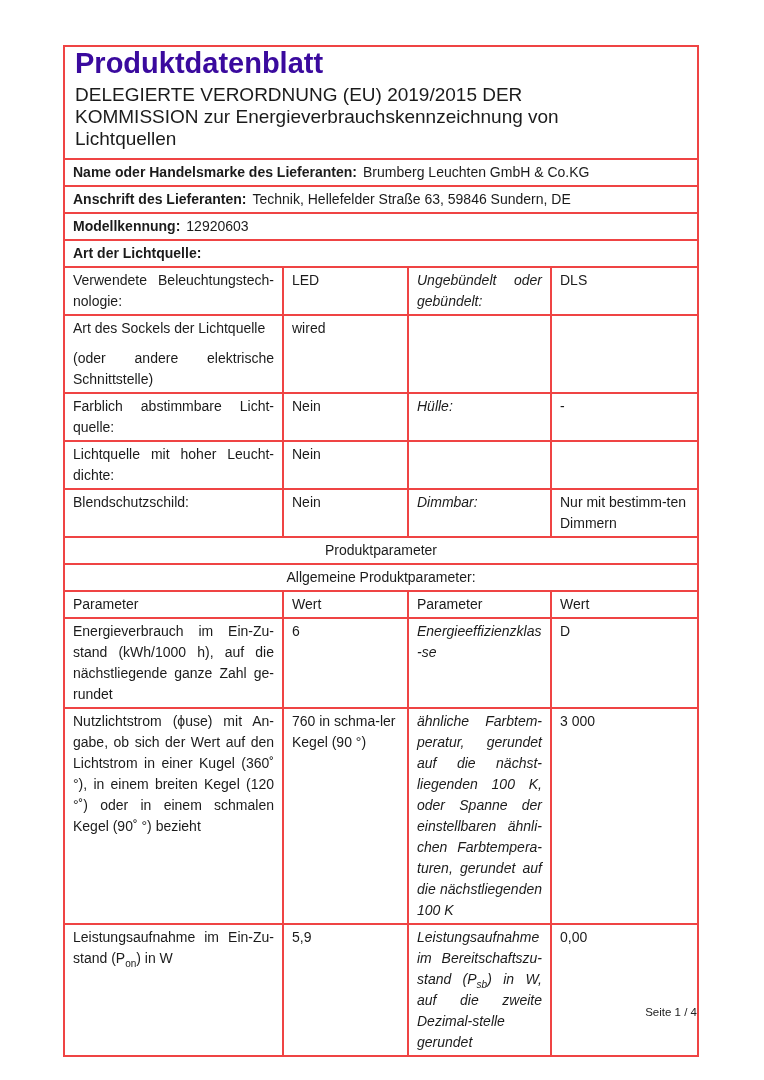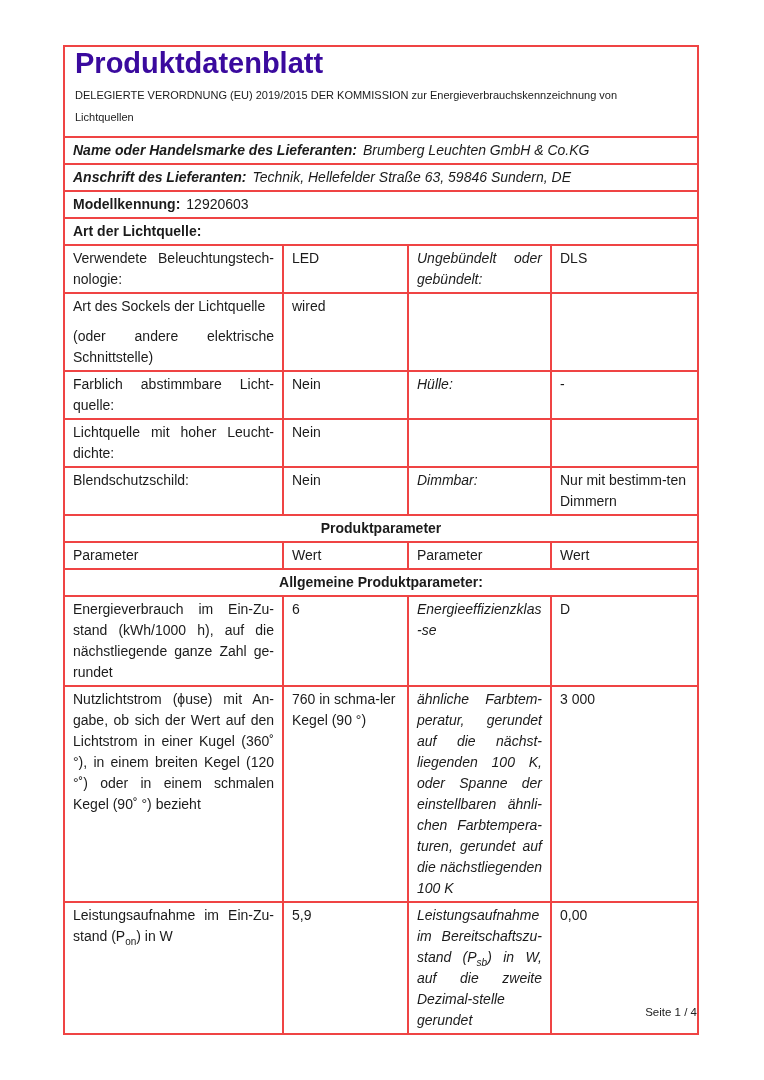--- a/index.html
+++ b/index.html
@@ -35,34 +35,34 @@
   }
   .title-cell { padding: 6px 10px 8px; }
   .doc-title {
     font-size: 29px;
     font-weight: bold;
     color: #3a0a9e;
     margin: 0 0 10px 0;
     letter-spacing: 0px;
   }
   .doc-subtitle {
-    font-size: 11px;
+    font-size: 19px;
     line-height: 22px;
     color: #1b1b1b;
     max-width: 560px;
   }
   .label { font-weight: bold; margin-right: 6px; }
   .param { text-align: justify; }
   .val   { text-align: left; }
-  .center-bold { text-align: center; font-weight: bold; }
+  .center-bold { text-align: center; font-weight: normal; }
   .p2 { text-align: justify; font-style: italic; }
   .gap-para { margin-top: 9px; }
   
   .h-title  { height: 88px; }
-  .h-info   { height: 18px; font-style: italic; }
+  .h-info   { height: 18px; }
   .h-model  { height: 24px; }
   .h-art    { height: 22px; }
   .h-t1 { height: 41px; }
   .h-t2 { height: 60px; }
   .h-t3 { height: 58px; }
   .h-t4 { height: 38px; }
   .h-t5 { height: 38px; }
   .h-t6 { height: 38px; }
   .h-hdr { height: 21px; }
   .h-g1 { height: 74px; }
@@ -153,27 +153,27 @@
       <td class="param">Blendschutzschild:</td>
       <td class="val">Nein</td>
       <td class="p2">Dimmbar:</td>
       <td class="val">Nur mit bestimm-ten Dimmern</td>
     </tr>
 
     <tr class="h-hdr">
       <td colspan="4" class="center-bold">Produktparameter</td>
     </tr>
     <tr class="h-hdr">
+      <td colspan="4" class="center-bold">Allgemeine Produktparameter:</td>
+    </tr>
+    <tr class="h-hdr">
       <td>Parameter</td>
       <td>Wert</td>
       <td>Parameter</td>
       <td>Wert</td>
-    </tr>
-    <tr class="h-hdr">
-      <td colspan="4" class="center-bold">Allgemeine Produktparameter:</td>
     </tr>
 
     <tr class="h-g1">
       <td class="param">Energieverbrauch im Ein-Zu-stand (kWh/1000 h), auf die nächstliegende ganze Zahl ge-rundet</td>
       <td class="val">6</td>
       <td class="p2">Energieeffizienzklas-se</td>
       <td class="val">D</td>
     </tr>
     <tr class="h-g2">
       <td class="param">Nutzlichtstrom (ϕuse) mit An-gabe, ob sich der Wert auf den Lichtstrom in einer Kugel (360˚ °), in einem breiten Kegel (120 °˚) oder in einem schmalen Kegel (90˚ °) bezieht</td>

